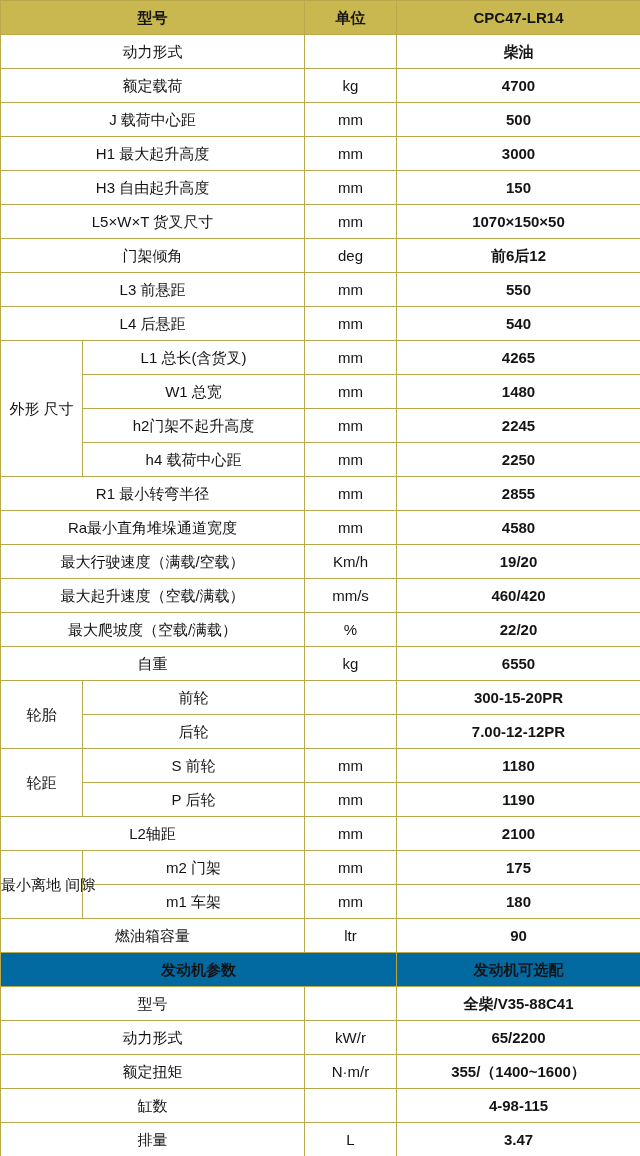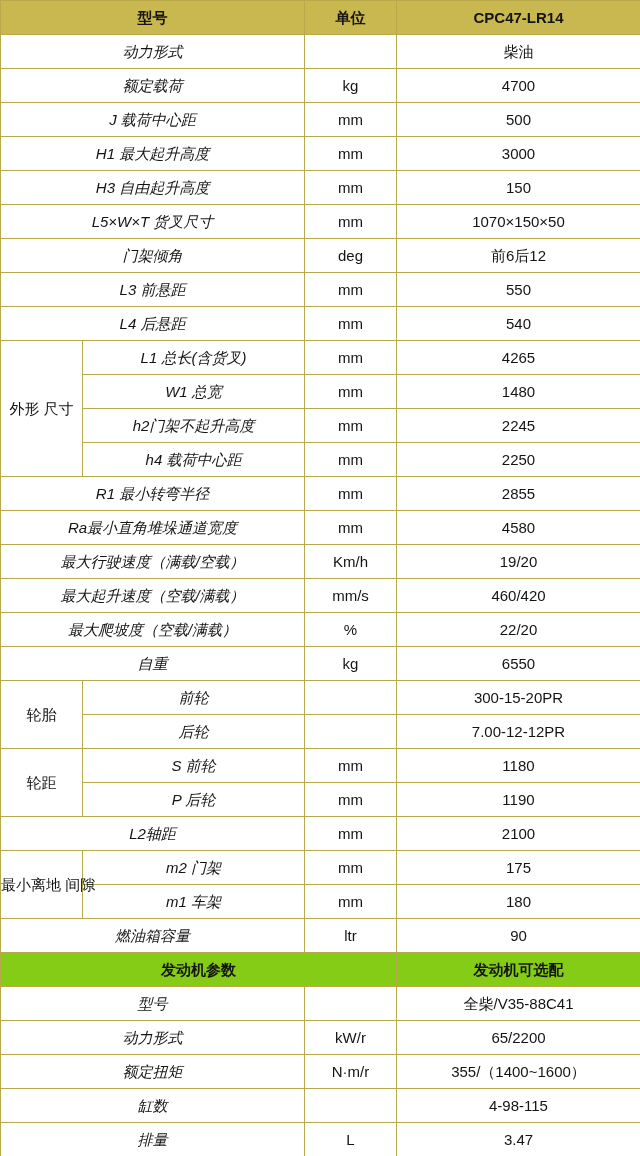--- a/index.html
+++ b/index.html
@@ -37,41 +37,41 @@
   col.c-unit    { width: 92px; }
   col.c-value   { width: 244px; }
 
   .hdr td {
     background: #c9b84f;
     font-weight: bold;
     font-size: 16px;
     height: 35px;
   }
   .section td {
-    background: #84cc16;
+    background: #0369a1;
     font-weight: bold;
     font-size: 16px;
     height: 33px;
   }
   .grp {
     font-size: 15px;
     line-height: 1.3;
     white-space: normal;
     padding: 0 2px;
     margin-top: 28px;
   }
   .val {
     font-size: 15px;
+    font-weight: bold;
   }
   .unit {
     font-size: 15px;
   }
   .lbl {
     font-size: 15px;
-    font-style: italic;
   }
   .small {
     font-size: 14px;
     margin-left: 40px;
   }
 </style>
 </head>
 <body>
 
 <table class="spec">

